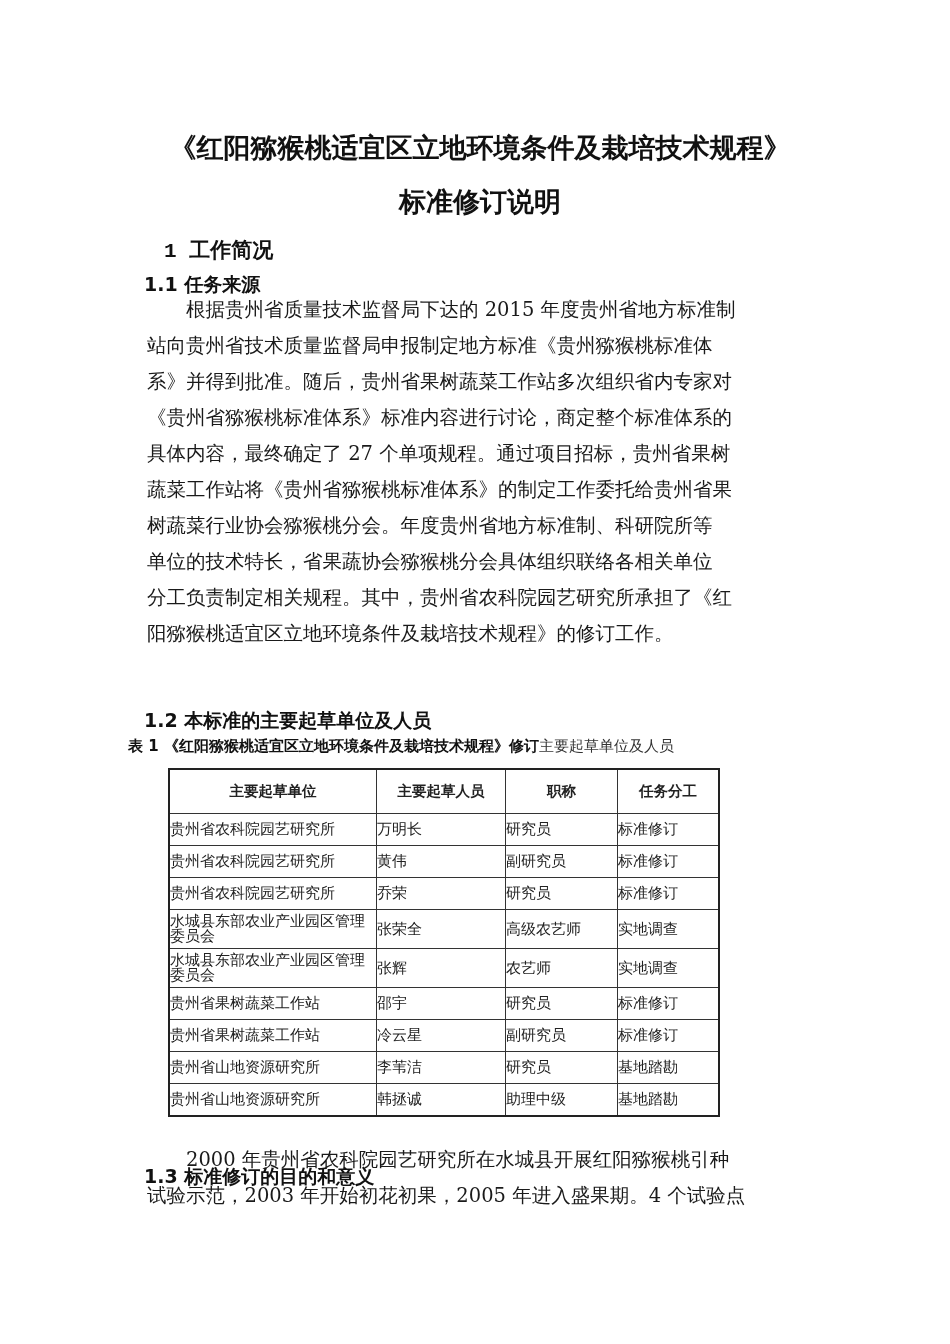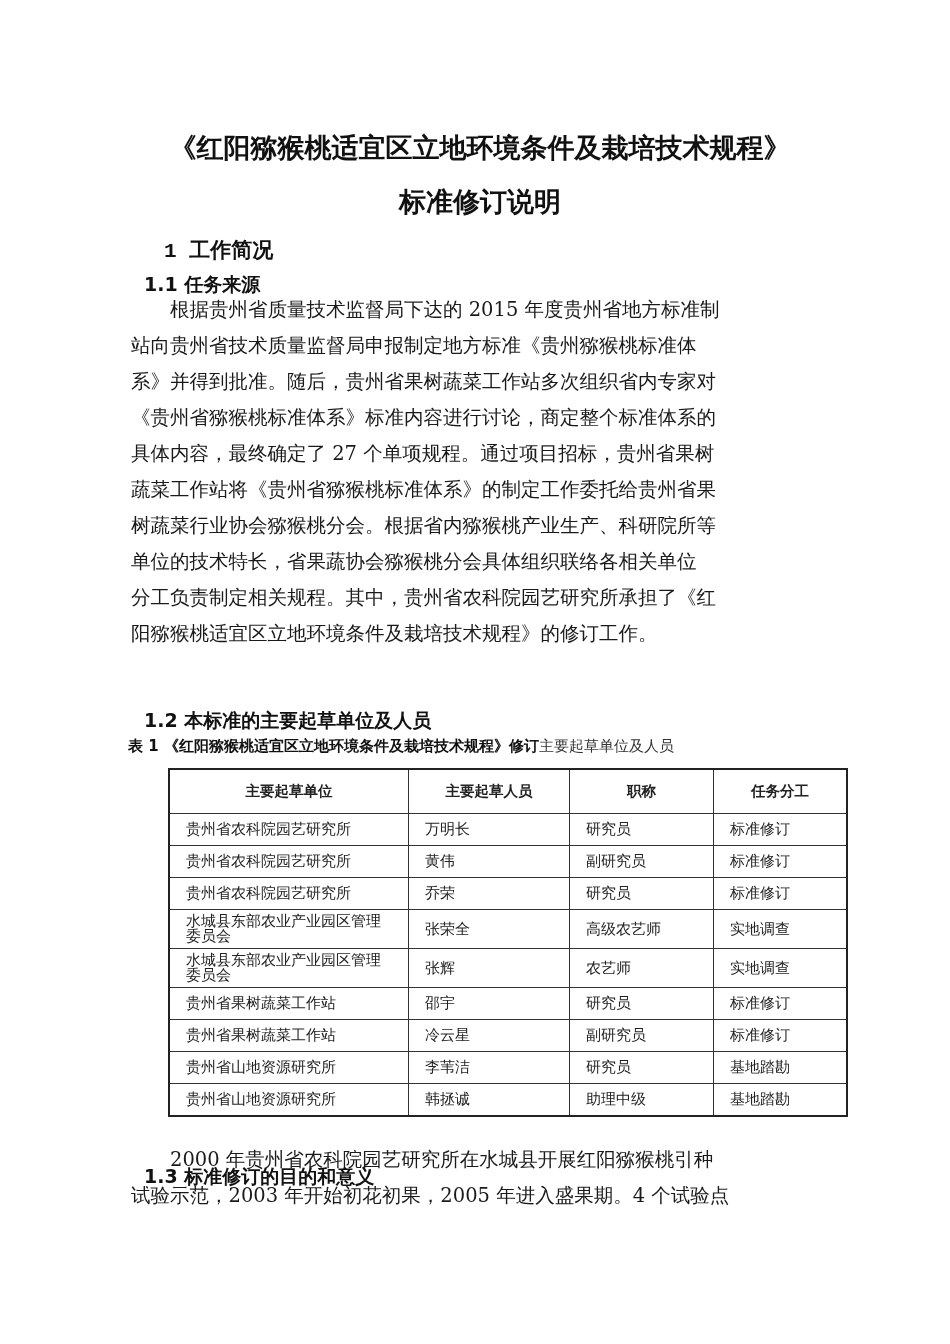--- a/index.html
+++ b/index.html
@@ -8,30 +8,30 @@
   .page { position: absolute; left: 0; top: 0; width: 950px; height: 1344px; }
   .title { position: absolute; left: 140px; width: 680px; text-align: center;
            font-family: "DejaVu Sans", "Liberation Sans", sans-serif; font-weight: bold;
            font-size: 27px; letter-spacing: 0px; color: #111; white-space: nowrap; }
   .t1 { top: 130px; }
   .t2 { top: 184px; }
   .h1 { position: absolute; left: 144px; top: 236px; font-size: 21px; font-weight: bold;
         font-family: Liberation Mono, monospace; margin-left: 20px; }
   .h2 { position: absolute; left: 144px; font-size: 19px; font-weight: bold;
         font-family: "DejaVu Sans", "Liberation Sans", sans-serif; white-space: nowrap; }
-  .para { position: absolute; left: 131px; width: 664px; font-size: 19.5px;
+  .para { position: absolute; left: 147px; width: 664px; font-size: 19.5px;
           line-height: 36px; text-align: justify; text-align-last: left; color: #1a1a1a; }
   .para .line { display: block; white-space: nowrap; height: 36px; }
   .caption { position: absolute; left: 128px; top: 737px; font-size: 15px; white-space: nowrap;
              font-family: "DejaVu Sans", "Liberation Sans", sans-serif; }
   .caption .cb { font-weight: bold; }
   .caption .cn { font-weight: normal; font-family: "DejaVu Serif", serif; color: #333; }
   table { position: absolute; left: 168px; top: 768px; border-collapse: collapse;
           border: 2px solid #222; font-size: 15px; }
-  td, th { border: 1px solid #333; padding: 0 16px; vertical-align: middle; color: #222; }
+  td, th { border: 1px solid #333; padding: 0 0; vertical-align: middle; color: #222; }
   th { font-family: "DejaVu Sans", "Liberation Sans", sans-serif; font-weight: bold; font-size: 14.5px;
        height: 43px; text-align: center; }
   td { height: 31px; text-align: left; font-weight: normal; }
   td.tall { height: 38px; line-height: 15px; }
   .c1 { width: 206px; } .c2 { width: 128px; } .c3 { width: 111px; } .c4 { width: 100px; }
 </style>
 </head>
 <body>
 
 <div class="page">
@@ -43,21 +43,21 @@
 
   <div class="h2" style="top:272px;">1.1 任务来源</div>
 
   <div class="para" style="top:292px;">
     <span class="line">　　根据贵州省质量技术监督局下达的 2015 年度贵州省地方标准制</span>
     <span class="line">站向贵州省技术质量监督局申报制定地方标准《贵州猕猴桃标准体</span>
     <span class="line">系》并得到批准。随后，贵州省果树蔬菜工作站多次组织省内专家对</span>
     <span class="line">《贵州省猕猴桃标准体系》标准内容进行讨论，商定整个标准体系的</span>
     <span class="line">具体内容，最终确定了 27 个单项规程。通过项目招标，贵州省果树</span>
     <span class="line">蔬菜工作站将《贵州省猕猴桃标准体系》的制定工作委托给贵州省果</span>
-    <span class="line">树蔬菜行业协会猕猴桃分会。根据省内猕猴桃产业生产、科研院所等</span>
+    <span class="line">树蔬菜行业协会猕猴桃分会。年度贵州省地方标准制、科研院所等</span>
     <span class="line">单位的技术特长，省果蔬协会猕猴桃分会具体组织联络各相关单位</span>
     <span class="line">分工负责制定相关规程。其中，贵州省农科院园艺研究所承担了《红</span>
     <span class="line">阳猕猴桃适宜区立地环境条件及栽培技术规程》的修订工作。</span>
   </div>
 
   <div class="h2" style="top:708px;">1.2 本标准的主要起草单位及人员</div>
 
   <div class="caption">
     <span class="cb">表 1 《红阳猕猴桃适宜区立地环境条件及栽培技术规程》修订</span><span class="cn">主要起草单位及人员</span>
   </div>

